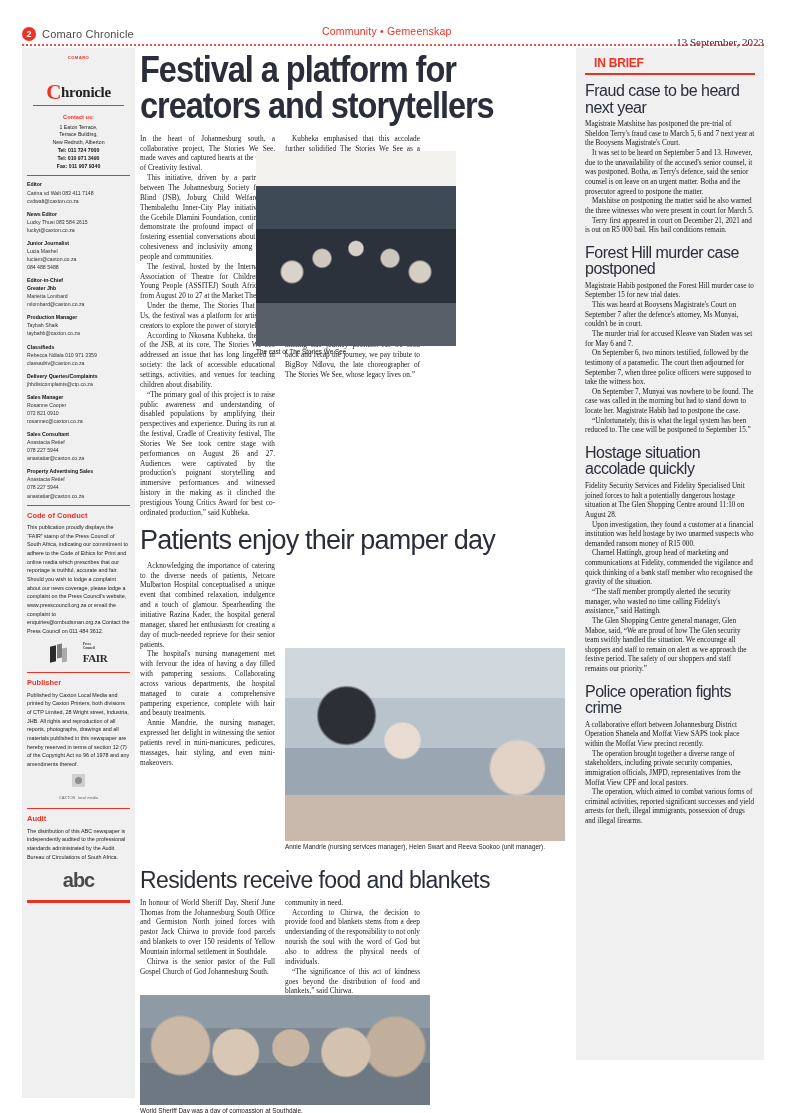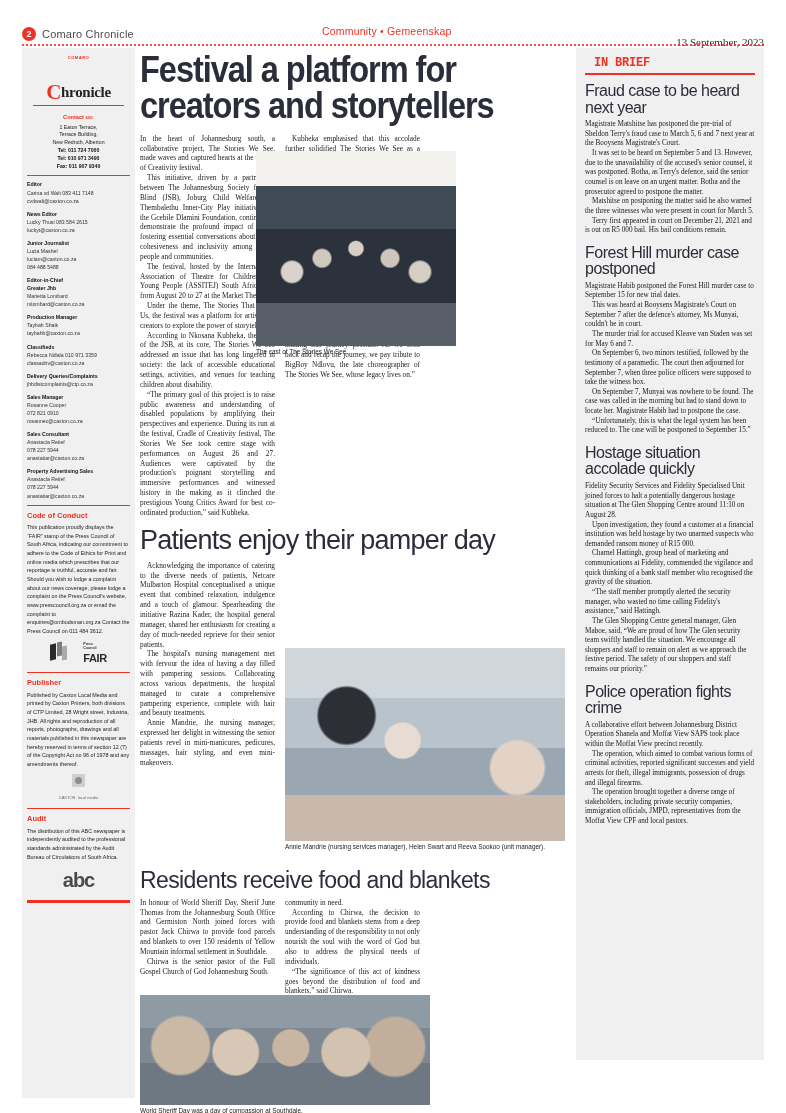--- a/index.html
+++ b/index.html
@@ -78,21 +78,21 @@
   .sb-block { margin-bottom:5px; }
   .sb-label { font-weight:bold; color:#111; }
   .sb-line { color:#333; word-break:break-word; }
 
   .sb-title-red {
     color:#ee3124; font-weight:bold; font-size:7.5px; margin:2px 0 2px;
     font-family:"Liberation Sans", sans-serif;
   }
   .sb-body { font-size:5.4px; line-height:1.6; color:#222; }
 
-  .fairmark { display:flex; align-items:flex-start; justify-content:center; gap:15px; margin:6px 0 4px; }
+  .fairmark { display:flex; align-items:center; justify-content:center; gap:15px; margin:6px 0 4px;font-family:Liberation Serif, serif; }
   .fair-glyph {
     width:18px; height:20px; position:relative;
   }
   .fair-glyph i {
     position:absolute; background:#2b2b2b; display:block;
   }
   .fair-txt-small { font-size:3.6px; color:#333; line-height:1.2; font-weight:bold;}
   .fair-txt-big { font-size:11px; font-weight:bold; color:#2b2b2b; letter-spacing:-.4px; }
 
   .caxton-mark { text-align:center; margin:5px 0 3px; }
@@ -141,21 +141,21 @@
     font-weight:normal; font-size:23px; line-height:1;
     letter-spacing:-.6px; color:#2b2e3a; margin:8px 0 6px;
   }
 
   
   .brief {
     position:absolute; left:576px; top:48px; width:188px; height:1012px;
     background:#f0f0f0; padding:8px 9px;
   }
   .brief-title {
-    font-family:Liberation Mono, monospace;
+    font-family:Liberation Sans, sans-serif;
     font-weight:bold; font-size:12px; color:#ee3124; letter-spacing:-.2px;padding-left:9px;
   }
   .brief-rule { height:2.2px; background:#ee3124; margin:3px 0 5px; }
   .brief-h {
     font-family:"Liberation Sans", sans-serif;
     font-size:16px; line-height:1.03; color:#2b2e3a; letter-spacing:-.5px;
     margin:9px 0 4px;
   }
   .brief-body {
     font-family:"Liberation Serif", serif;
@@ -401,19 +401,19 @@
         <p>Charnel Hattingh, group head of marketing and communications at Fidelity, commended the vigilance and quick thinking of a bank staff member who recognised the gravity of the situation.</p>
         <p>“The staff member promptly alerted the security manager, who wasted no time calling Fidelity's assistance,” said Hattingh.</p>
         <p>The Glen Shopping Centre general manager, Glen Maboe, said, “We are proud of how The Glen security team swiftly handled the situation. We encourage all shoppers and staff to remain on alert as we approach the festive period. The safety of our shoppers and staff remains our priority.”</p>
       </div>
     </div>
 
     <div>
       <div class="brief-h">Police operation fights crime</div>
       <div class="brief-body">
         <p class="first">A collaborative effort between Johannesburg District Operation Shanela and Moffat View SAPS took place within the Moffat View precinct recently.</p>
+        <p>The operation brought together a diverse range of stakeholders, including private security companies, immigration officials, JMPD, representatives from the Moffat View CPF and local pastors.</p>
         <p>The operation, which aimed to combat various forms of criminal activities, reported significant successes and yield arrests for theft, illegal immigrants, possession of drugs and illegal firearms.</p>
-        <p>The operation brought together a diverse range of stakeholders, including private security companies, immigration officials, JMPD, representatives from the Moffat View CPF and local pastors.</p>
       </div>
     </div>
   </div>
 
 </div>
 
 </body></html>

